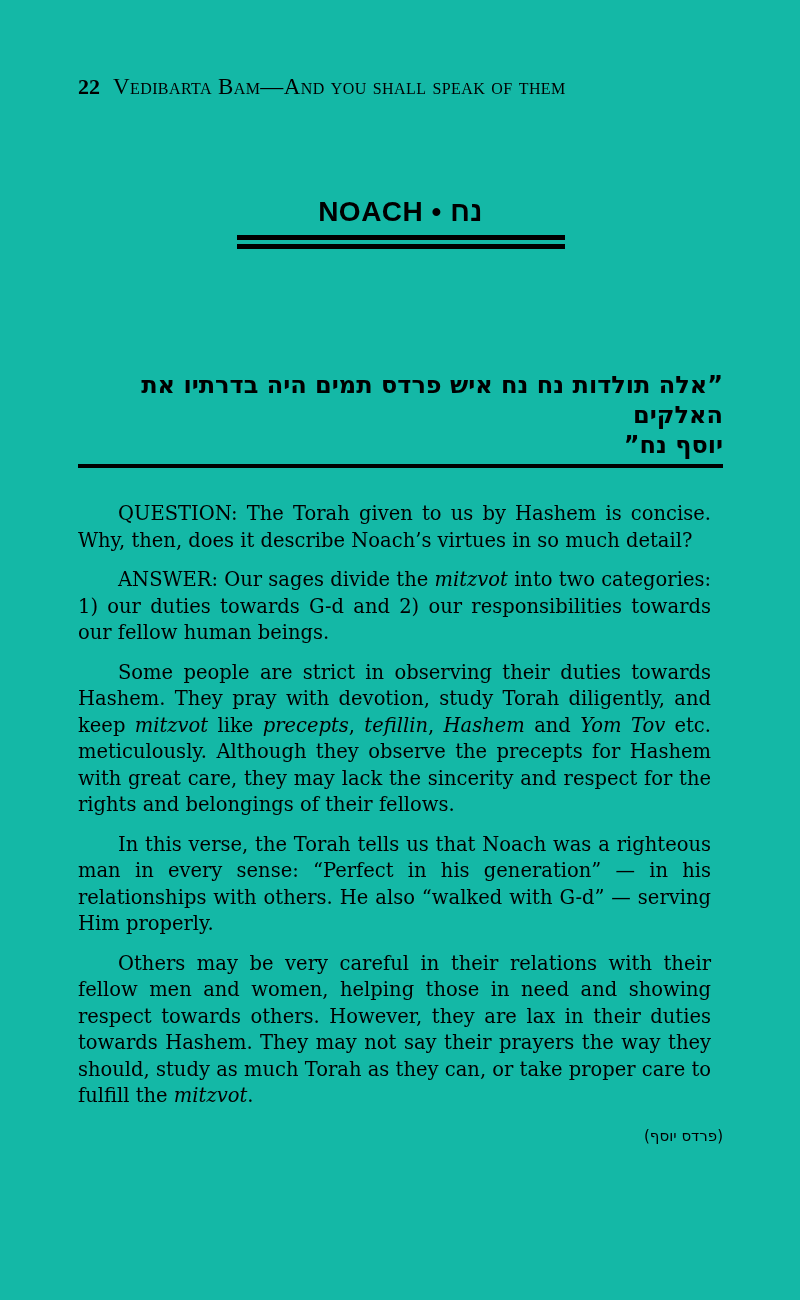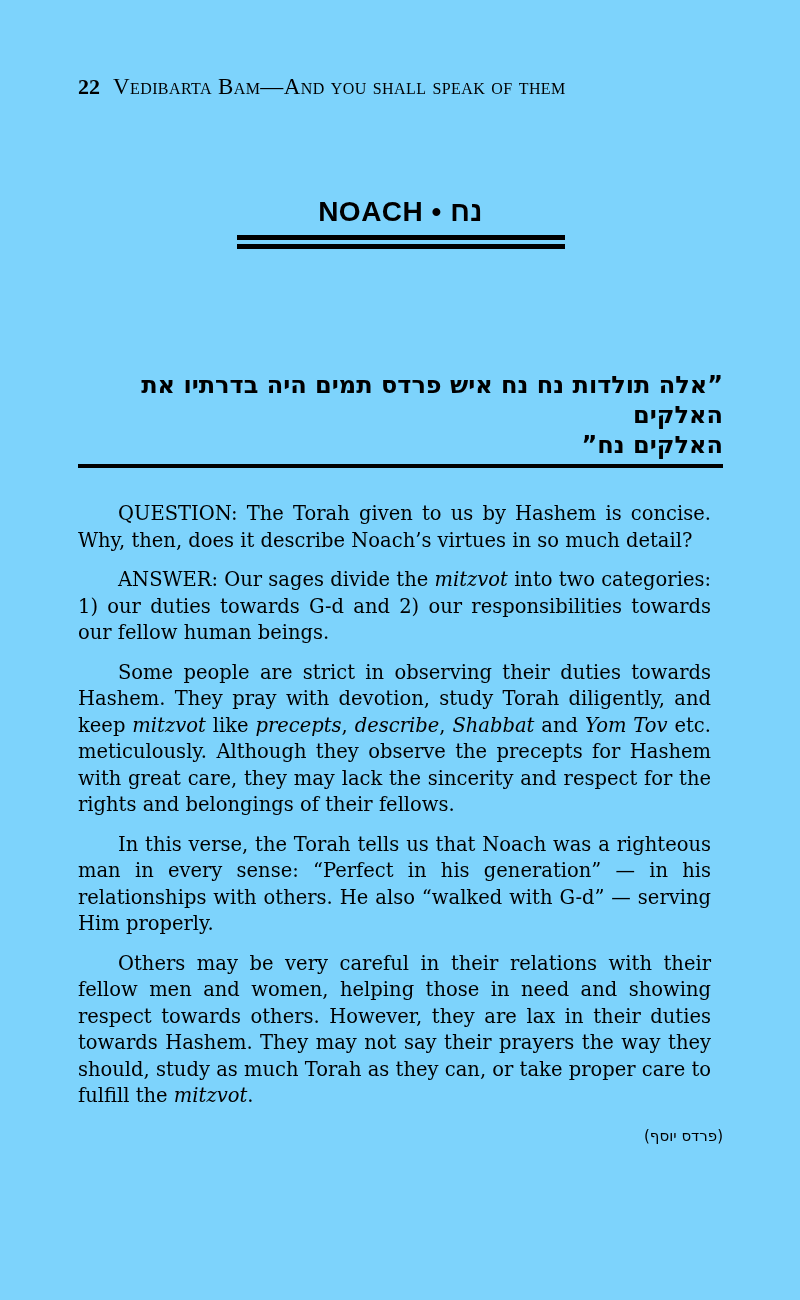--- a/index.html
+++ b/index.html
@@ -1,21 +1,21 @@
 <!DOCTYPE html>
 <html><head>
 <meta charset="utf-8">
 <style>
   html, body { margin: 0; padding: 0; background: #888; }
   .page {
     position: relative;
     width: 800px;
     height: 1300px;
     margin: 0 auto;
-    background: #7dd3fc;
+    background: #14b8a6;
     color: #000000;
     overflow: hidden;
   }
 
   
   .running-header {
     position: absolute;
     left: 78px;
     top: 74px;
     white-space: nowrap;
@@ -116,29 +116,29 @@
   </header>
 
   <section class="section-header">
     <div class="parsha-title">NOACH • נח</div>
     <div class="double-rule"></div>
   </section>
 
   <section class="verse-block">
     <div class="hebrew-verse" dir="rtl">
       <div>”אלה תולדות נח נח איש פרדס תמים היה בדרתיו את האלקים</div>
-      <div>האלקים נח”</div>
+      <div>יוסף נח”</div>
     </div>
     <div class="verse-rule"></div>
   </section>
 
   <section class="body-text">
     <p>QUESTION: The Torah given to us by Hashem is concise. Why, then, does it describe Noach’s virtues in so much detail?</p>
     <p>ANSWER: Our sages divide the <i>mitzvot</i> into two categories: 1) our duties towards G-d and 2) our responsibilities towards our fellow human beings.</p>
-    <p>Some people are strict in observing their duties towards Hashem. They pray with devotion, study Torah diligently, and keep <i>mitzvot</i> like <i>precepts</i>, <i>describe</i>, <i>Shabbat</i> and <i>Yom Tov</i> etc. meticulously. Although they observe the precepts for Hashem with great care, they may lack the sincerity and respect for the rights and belongings of their fellows.</p>
+    <p>Some people are strict in observing their duties towards Hashem. They pray with devotion, study Torah diligently, and keep <i>mitzvot</i> like <i>precepts</i>, <i>tefillin</i>, <i>Hashem</i> and <i>Yom Tov</i> etc. meticulously. Although they observe the precepts for Hashem with great care, they may lack the sincerity and respect for the rights and belongings of their fellows.</p>
     <p>In this verse, the Torah tells us that Noach was a righteous man in every sense: “Perfect in his generation” — in his relationships with others. He also “walked with G-d” — serving Him properly.</p>
     <p>Others may be very careful in their relations with their fellow men and women, helping those in need and showing respect towards others. However, they are lax in their duties towards Hashem. They may not say their prayers the way they should, study as much Torah as they can, or take proper care to fulfill the <i>mitzvot</i>.</p>
     <div class="citation">
       <span dir="rtl">(פרדס יוסף)</span>
     </div>
   </section>
 
 </div>
 
 </body></html>

